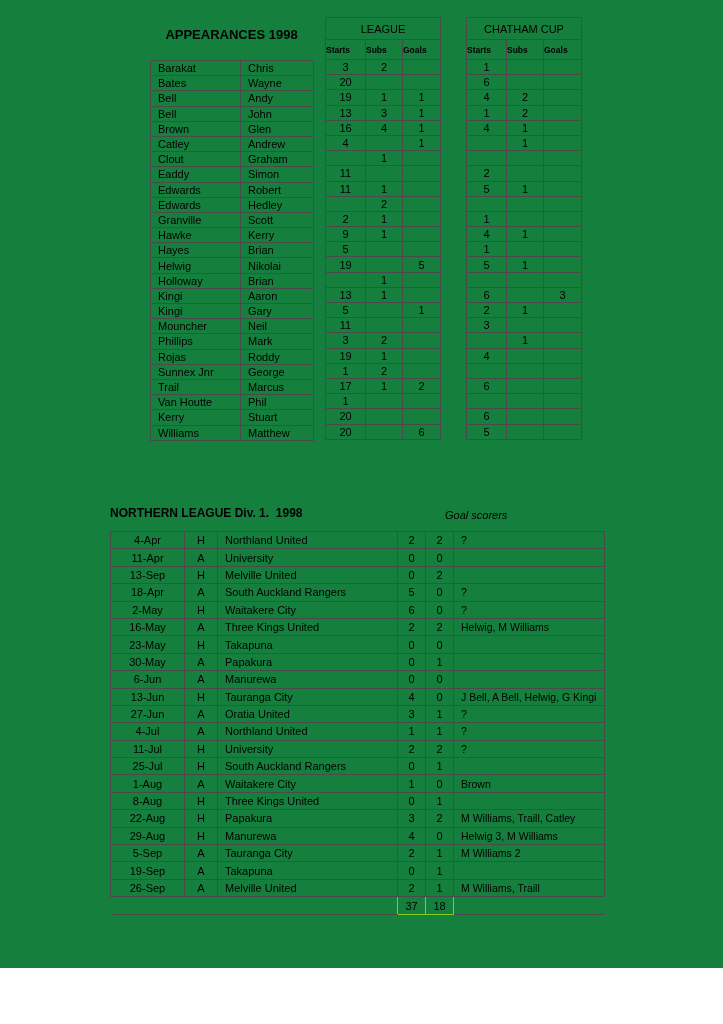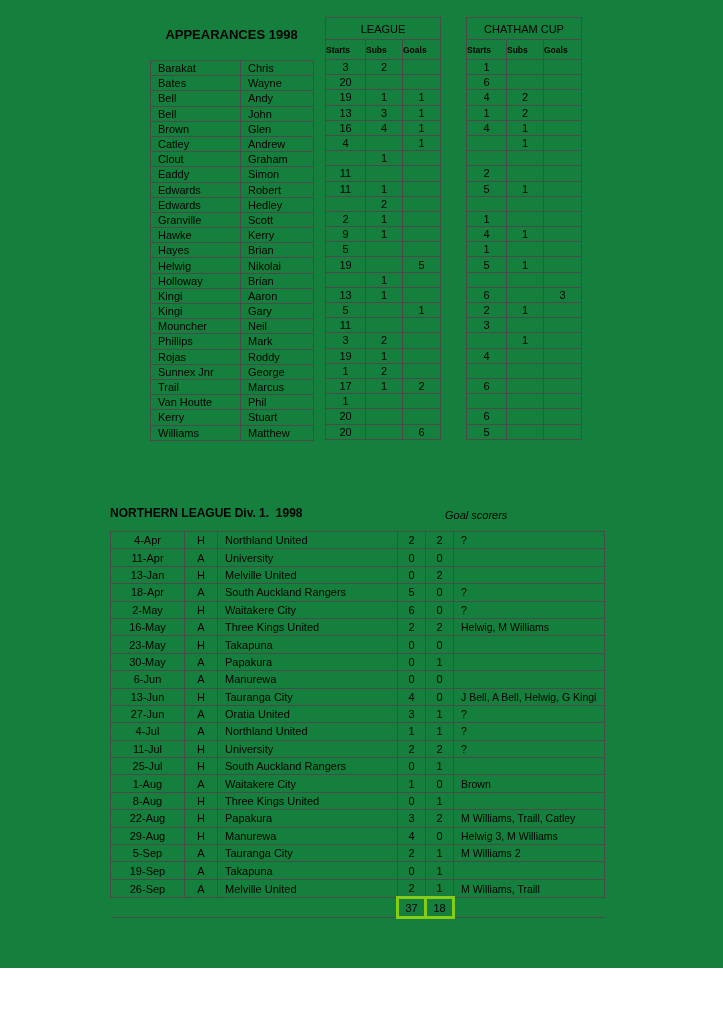--- a/index.html
+++ b/index.html
@@ -25,21 +25,21 @@
 
   .fx-title { position:absolute; left:110px; top:506px; font-weight:bold; font-size:12px; white-space:pre; }
   .fx-scorers-label { position:absolute; left:445px; top:509px; font-style:italic; font-size:11px; }
 
   .fixtures { left:110px; top:531px; }
   .fixtures td { height:16.4px; font-size:11px; }
   .fixtures td.c { text-align:center; }
   .fixtures td.l { text-align:left; padding-left:7px; }
   .fixtures td.scorers { font-size:10.5px; }
   .fixtures tr.totals td { border:none; border-bottom:1px solid #4a4a4a; }
-  .fixtures tr.totals td.score { border:3px solid #84cc16; text-align:center; height:17px; font-size:11px; }
+  .fixtures tr.totals td.score { border:1px solid #84cc16; text-align:center; height:17px; font-size:11px; }
 
   .page-num { position:absolute; left:676px; top:994px; font-size:11px; }
 </style>
 </head>
 <body>
 
 <div class="page">
 
   <div class="apps-title">APPEARANCES 1998</div>
 
@@ -465,21 +465,21 @@
         </tr>
         <tr>
           <td class="c">11-Apr</td>
           <td class="c">A</td>
           <td class="l">University</td>
           <td class="c">0</td>
           <td class="c">0</td>
           <td class="l scorers"></td>
         </tr>
         <tr>
-          <td class="c">13-Jan</td>
+          <td class="c">13-Sep</td>
           <td class="c">H</td>
           <td class="l">Melville United</td>
           <td class="c">0</td>
           <td class="c">2</td>
           <td class="l scorers"></td>
         </tr>
         <tr>
           <td class="c">18-Apr</td>
           <td class="c">A</td>
           <td class="l">South Auckland Rangers</td>

